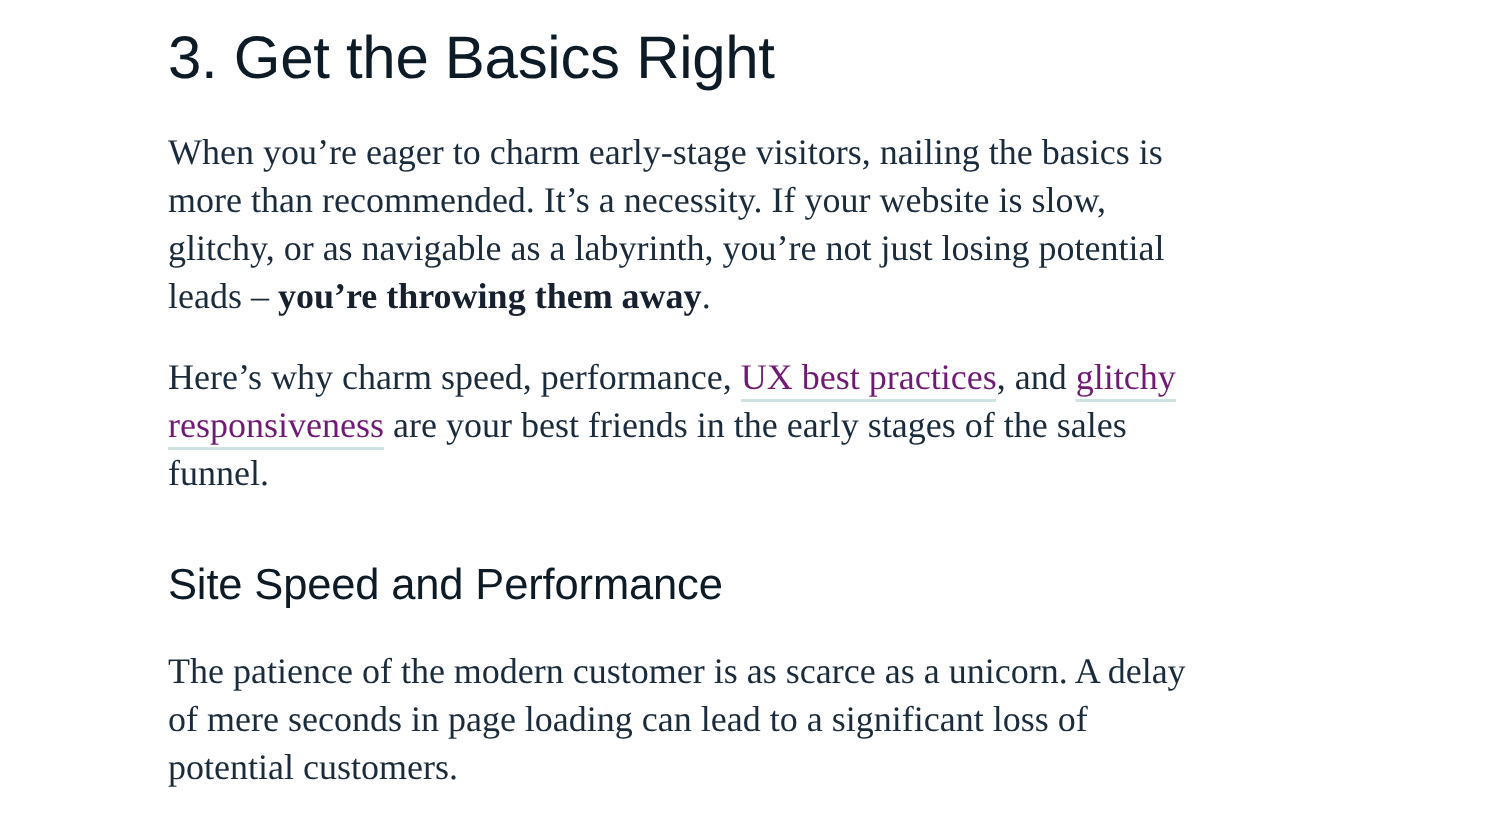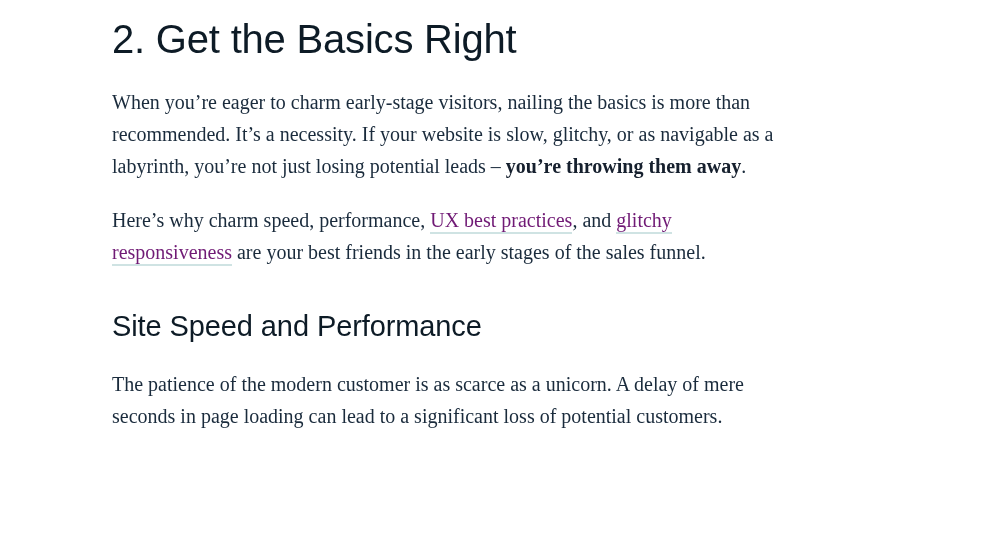--- a/index.html
+++ b/index.html
@@ -39,21 +39,21 @@
     line-height: 1.3;
     font-weight: 400;
     letter-spacing: -0.1px;
     color: #0d1b26;
     margin: 0;
     padding: 40px 0 0 0;
   }
 
   p.body {
     font-family: "Liberation Serif", "DejaVu Serif", serif;
-    font-size: 20px;
+    font-size: 24px;
     line-height: 32px;
     color: #1a2b3c;
     margin: 0;
     padding: 22px 0 0 0;
     text-align: left;
   }
 
   p.tight {
     padding-top: 20px;
   }
@@ -68,21 +68,21 @@
     text-decoration: none;
     border-bottom: 2px solid #cfe3e3;
     padding-bottom: 1px;
   }
 </style>
 </head>
 <body>
 
 <div id="article">
 
-  <h2 class="h2">2. Get the Basics Right</h2>
+  <h2 class="h2">3. Get the Basics Right</h2>
 
   <p class="body"><span>When you’re eager to charm early-stage visitors, nailing the basics is more than recommended. It’s a necessity. If your website is slow, glitchy, or as navigable as a labyrinth, you’re not just losing potential leads – </span><strong class="em">you’re throwing them away</strong><span>.</span></p>
 
   <p class="body"><span>Here’s why charm speed, performance, </span><a class="link" href="#">UX best practices</a><span>, and </span><a class="link" href="#">glitchy responsiveness</a><span> are your best friends in the early stages of the sales funnel.</span></p>
 
   <h3 class="h3">Site Speed and Performance</h3>
 
   <p class="body">The patience of the modern customer is as scarce as a unicorn. A delay of mere seconds in page loading can lead to a significant loss of potential customers.</p>
 
 

